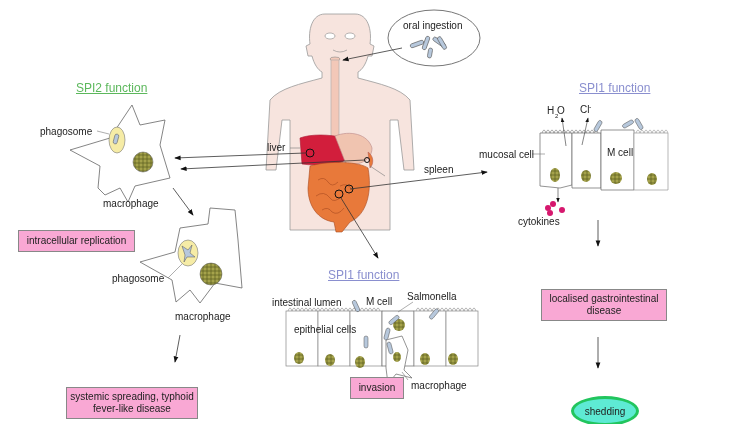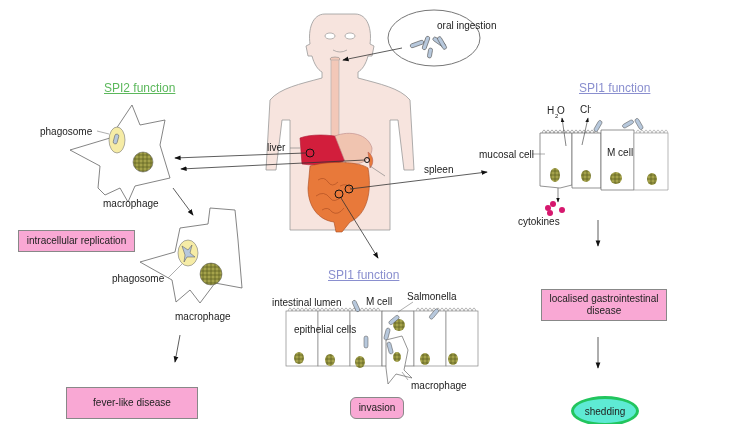--- a/index.html
+++ b/index.html
@@ -128,25 +128,25 @@
     <rect x="364" y="336" width="4" height="12" rx="2" fill="#b7c8dc" stroke="#555" stroke-width="0.5"></rect>
     <rect x="392" y="314" width="4" height="12" rx="2" fill="#b7c8dc" stroke="#555" stroke-width="0.5" transform="rotate(50 394 320)"></rect>
     <rect x="385" y="328" width="4" height="12" rx="2" fill="#b7c8dc" stroke="#555" stroke-width="0.5" transform="rotate(15 387 334)"></rect>
     <rect x="388" y="342" width="4" height="12" rx="2" fill="#b7c8dc" stroke="#555" stroke-width="0.5" transform="rotate(-15 390 348)"></rect>
     <rect x="432" y="308" width="4" height="12" rx="2" fill="#b7c8dc" stroke="#555" stroke-width="0.5" transform="rotate(40 434 314)"></rect>
     <line x1="413" y1="302" x2="398" y2="312" stroke="#777" stroke-width="0.6"></line>
     <line x1="408" y1="380" x2="402" y2="372" stroke="#777" stroke-width="0.6"></line>
   </g>
 </svg>
 
-<div class="heading" style="left:104px;top:81px;color:#5cb85c;">SPI2 function</div>
+<div class="heading" style="left:76px;top:81px;color:#5cb85c;">SPI2 function</div>
 <div class="heading" style="left:579px;top:81px;color:#8a8fcf;">SPI1 function</div>
 <div class="heading" style="left:328px;top:268px;color:#8a8fcf;">SPI1 function</div>
 
-<div class="lbl" style="left:403px;top:20px;margin-left:34px;">oral ingestion</div>
+<div class="lbl" style="left:403px;top:20px;">oral ingestion</div>
 <div class="lbl" style="left:267px;top:142px;">liver</div>
 <div class="lbl" style="left:396px;top:164px;margin-left:28px;">spleen</div>
 <div class="lbl" style="left:40px;top:126px;">phagosome</div>
 <div class="lbl" style="left:103px;top:198px;">macrophage</div>
 <div class="lbl" style="left:112px;top:273px;">phagosome</div>
 <div class="lbl" style="left:175px;top:311px;">macrophage</div>
 <div class="lbl" style="left:547px;top:105px;"><span>H O</span></div>
 <div class="lbl" style="left:555px;top:111px;font-size:6px;">2</div>
 <div class="lbl" style="left:580px;top:104px;">Cl</div>
 <div class="lbl" style="left:589px;top:101px;font-size:7px;">-</div>
@@ -154,20 +154,21 @@
 <div class="lbl" style="left:607px;top:147px;">M cell</div>
 <div class="lbl" style="left:518px;top:216px;">cytokines</div>
 <div class="lbl" style="left:272px;top:297px;">intestinal lumen</div>
 <div class="lbl" style="left:366px;top:296px;">M cell</div>
 <div class="lbl" style="left:407px;top:291px;">Salmonella</div>
 <div class="lbl" style="left:294px;top:324px;">epithelial cells</div>
 <div class="lbl" style="left:411px;top:380px;">macrophage</div>
 
 <div class="box" style="left:18px;top:230px;width:115px;height:20px;">intracellular replication</div>
 <div class="box" style="left:66px;top:387px;width:130px;height:30px;flex-direction:column;">
+  <span>systemic spreading, typhoid</span>
   <span>fever-like disease</span>
 </div>
-<div class="box" style="left:350px;top:397px;width:52px;height:20px;border-radius:6px;">invasion</div>
+<div class="box" style="left:350px;top:377px;width:52px;height:20px;">invasion</div>
 <div class="box" style="left:541px;top:289px;width:124px;height:30px;flex-direction:column;">
   <span>localised gastrointestinal</span>
   <span>disease</span>
 </div>
 <div class="oval" style="left:571px;top:396px;width:62px;height:24px;">shedding</div>
 
 </body></html>

